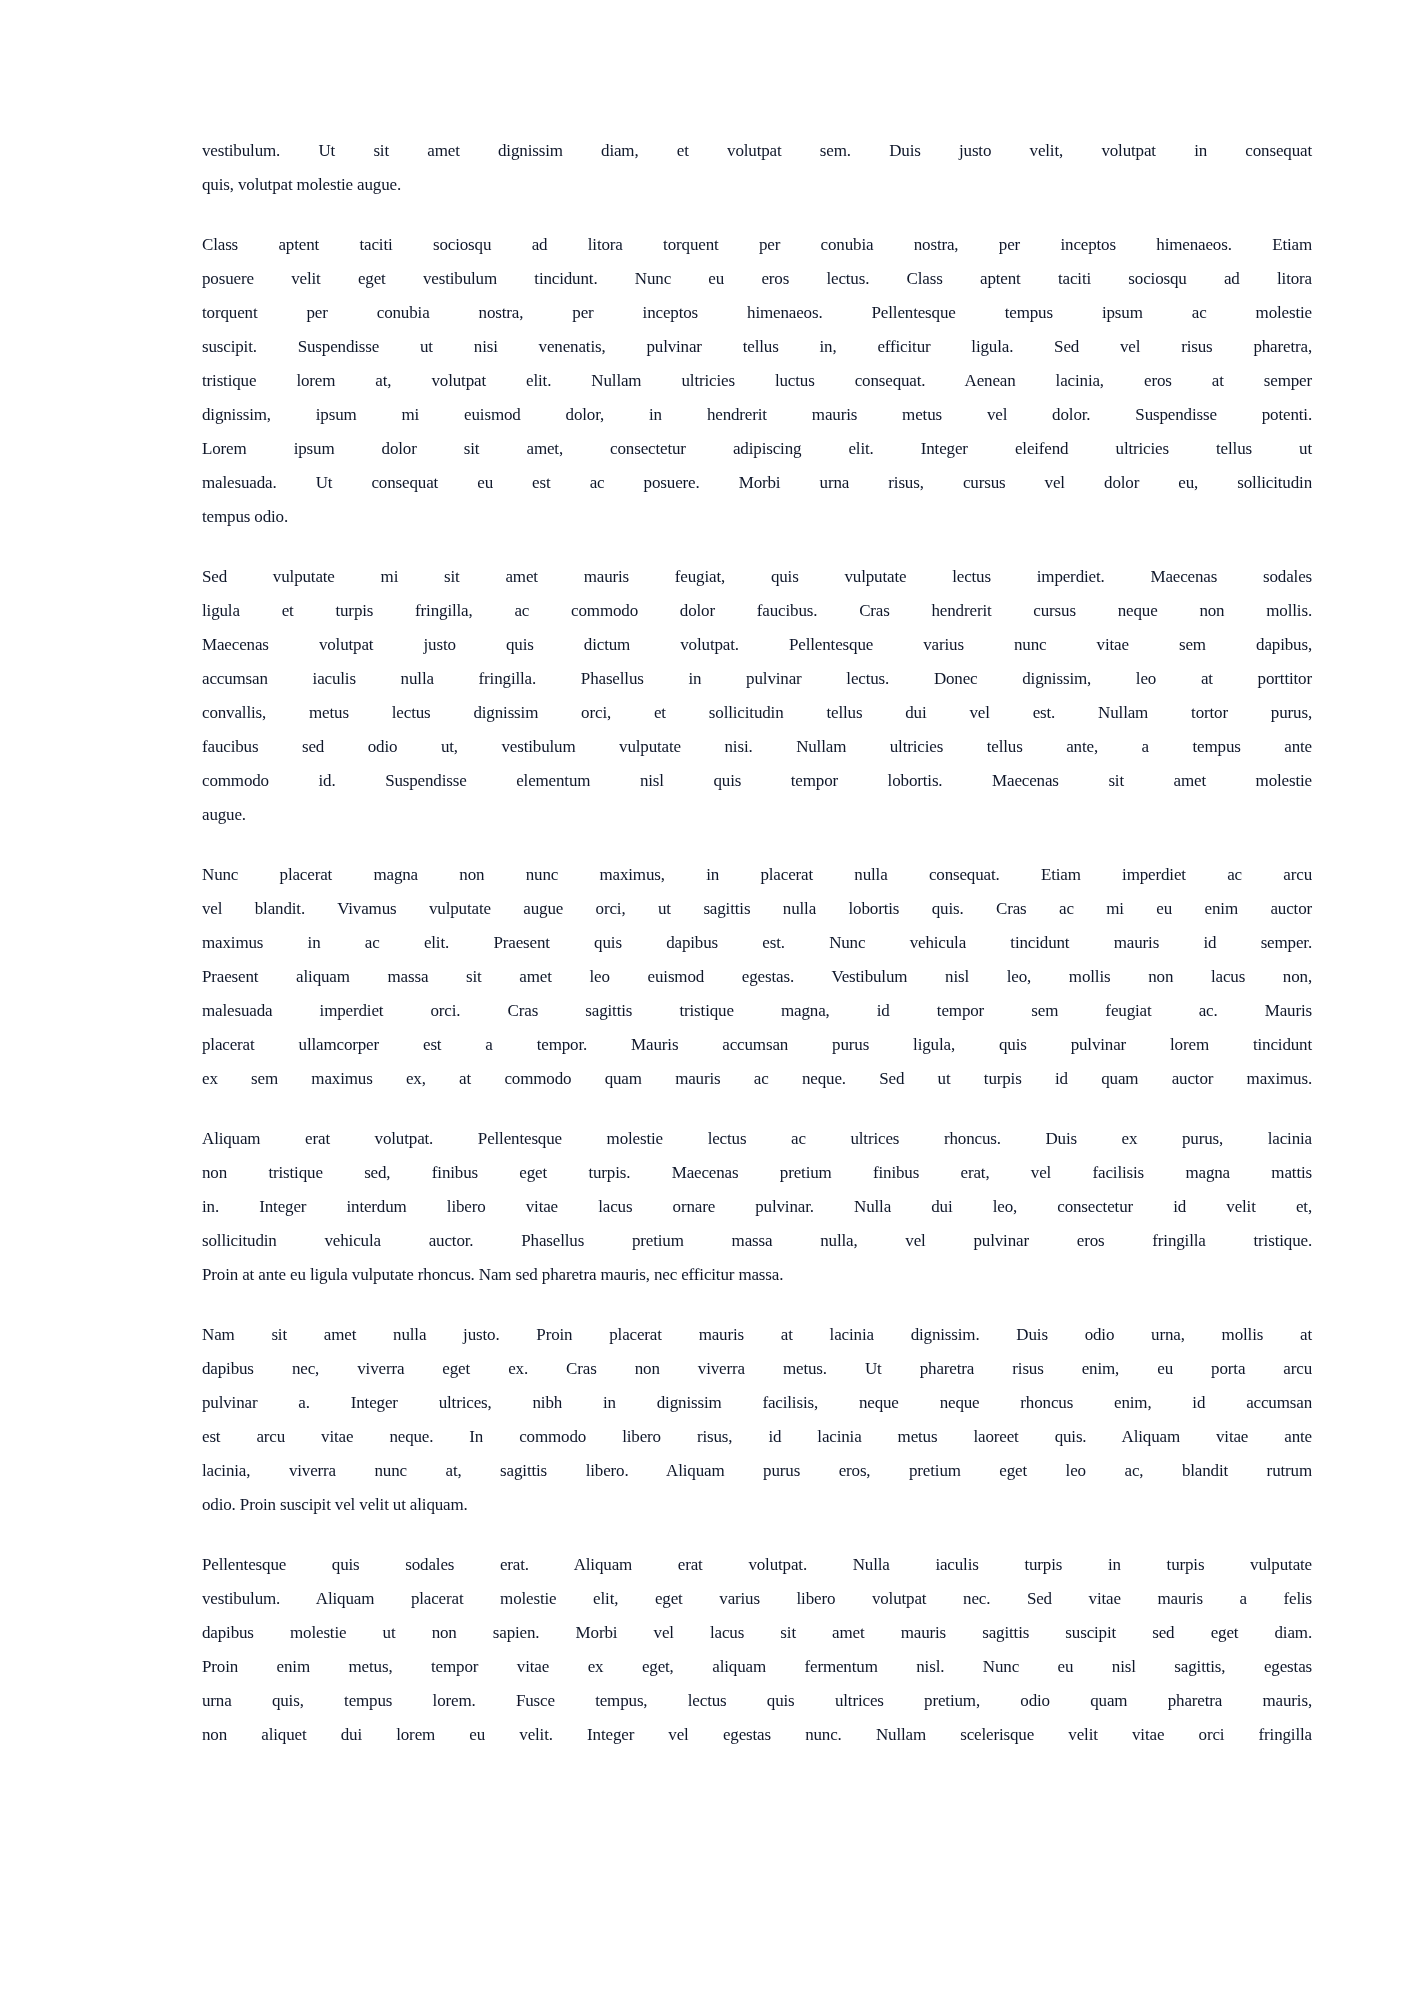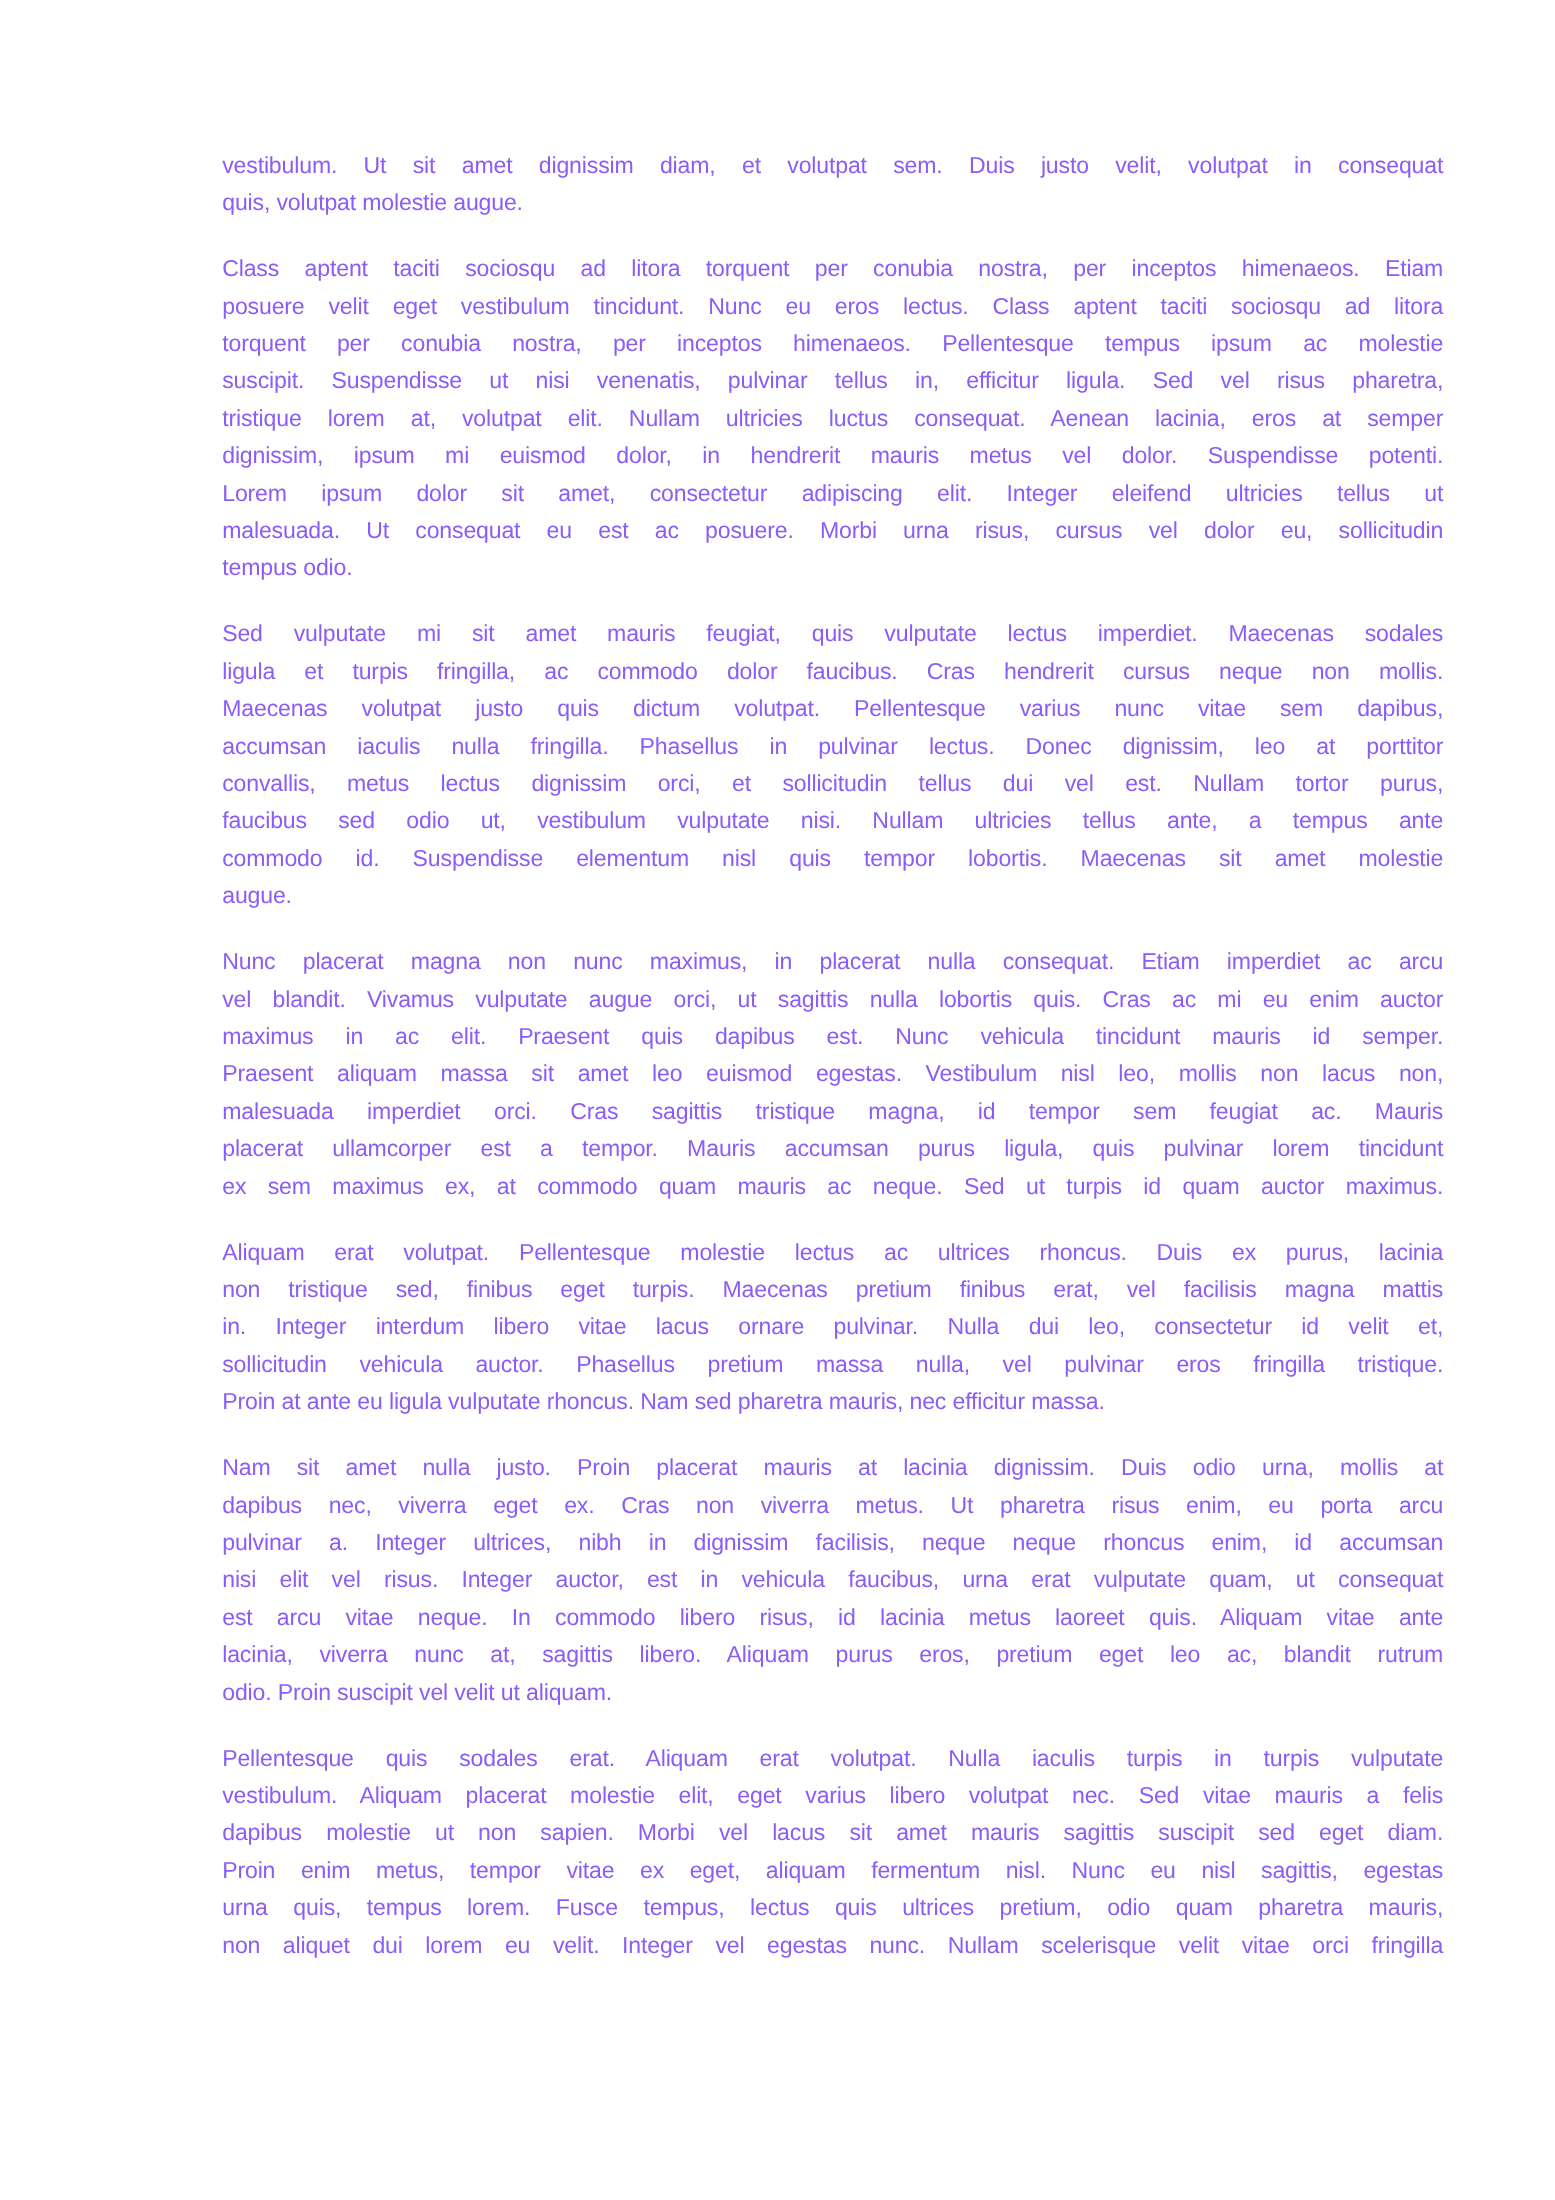--- a/index.html
+++ b/index.html
@@ -11,23 +11,23 @@
     width: 1414px;
     height: 2000px;
     position: relative;
     overflow: hidden;
   }
   .page {
     position: absolute;
     left: 202px;
     top: 134px;
     width: 1110px;
-    color: #8b5cf6;
-    font-family: Liberation Sans, sans-serif;
-    font-size: 21px;
+    color: #0f172a;
+    font-family: Liberation Serif, serif;
+    font-size: 17px;
     letter-spacing: -0.15px;
   }
   .para {
     margin: 0 0 26px 0;
   }
   .line {
     display: block;
     height: 34px;
     line-height: 34px;
     white-space: nowrap;
@@ -87,21 +87,20 @@
     <span class="line">non tristique sed, finibus eget turpis. Maecenas pretium finibus erat, vel facilisis magna mattis</span>
     <span class="line">in. Integer interdum libero vitae lacus ornare pulvinar. Nulla dui leo, consectetur id velit et,</span>
     <span class="line">sollicitudin vehicula auctor. Phasellus pretium massa nulla, vel pulvinar eros fringilla tristique.</span>
     <span class="line last">Proin at ante eu ligula vulputate rhoncus. Nam sed pharetra mauris, nec efficitur massa.</span>
   </p>
 
   <p class="para">
     <span class="line">Nam sit amet nulla justo. Proin placerat mauris at lacinia dignissim. Duis odio urna, mollis at</span>
     <span class="line">dapibus nec, viverra eget ex. Cras non viverra metus. Ut pharetra risus enim, eu porta arcu</span>
     <span class="line">pulvinar a. Integer ultrices, nibh in dignissim facilisis, neque neque rhoncus enim, id accumsan</span>
-    <span class="line">nisi elit vel risus. Integer auctor, est in vehicula faucibus, urna erat vulputate quam, ut consequat</span>
     <span class="line">est arcu vitae neque. In commodo libero risus, id lacinia metus laoreet quis. Aliquam vitae ante</span>
     <span class="line">lacinia, viverra nunc at, sagittis libero. Aliquam purus eros, pretium eget leo ac, blandit rutrum</span>
     <span class="line last">odio. Proin suscipit vel velit ut aliquam.</span>
   </p>
 
   <p class="para">
     <span class="line">Pellentesque quis sodales erat. Aliquam erat volutpat. Nulla iaculis turpis in turpis vulputate</span>
     <span class="line">vestibulum. Aliquam placerat molestie elit, eget varius libero volutpat nec. Sed vitae mauris a felis</span>
     <span class="line">dapibus molestie ut non sapien. Morbi vel lacus sit amet mauris sagittis suscipit sed eget diam.</span>
     <span class="line">Proin enim metus, tempor vitae ex eget, aliquam fermentum nisl. Nunc eu nisl sagittis, egestas</span>

